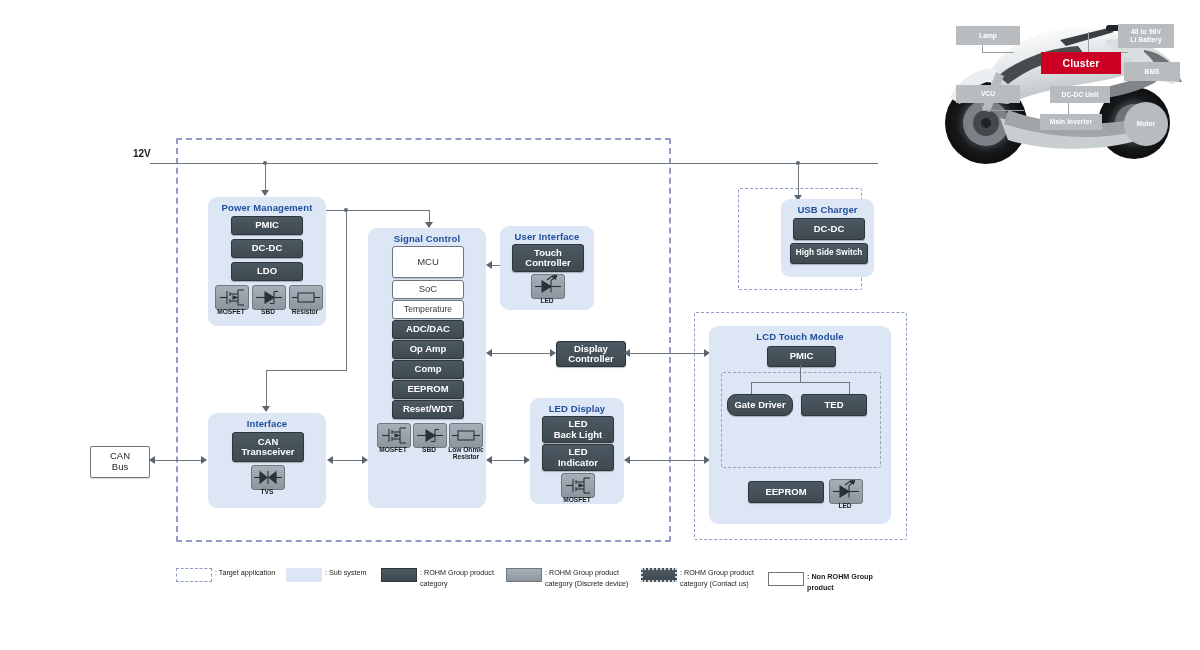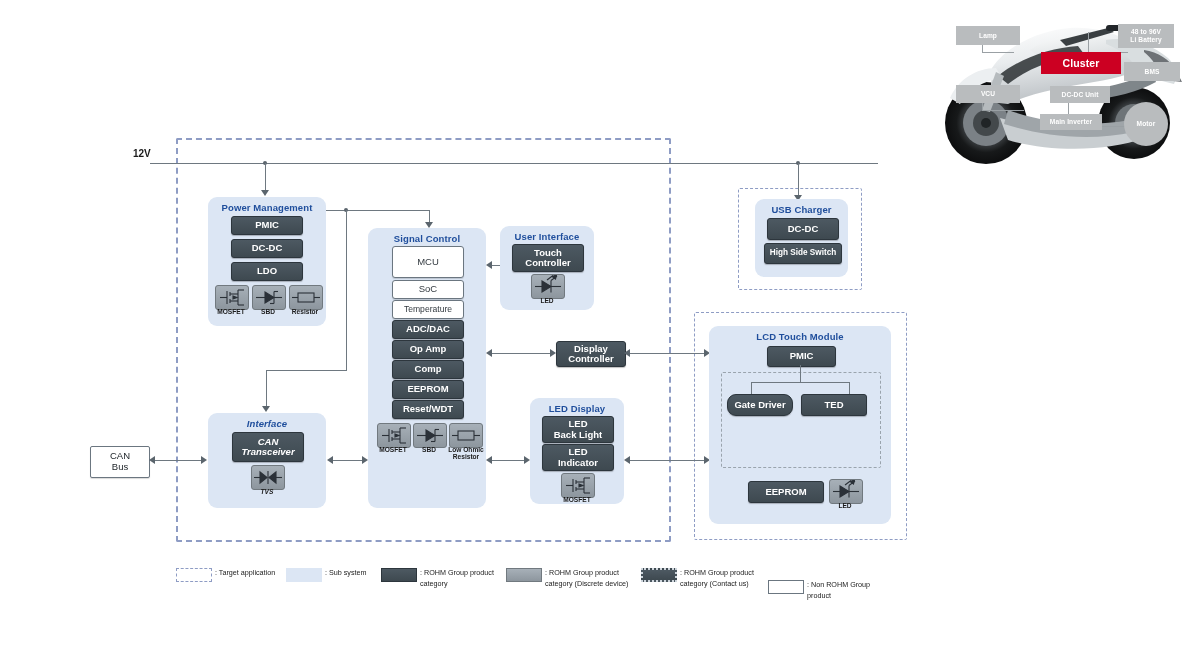--- a/index.html
+++ b/index.html
@@ -226,21 +226,21 @@
           <rect x="8" y="7" width="16" height="9"></rect>
           <line x1="24" y1="11.5" x2="30" y2="11.5"></line>
         </g>
       </svg>
     </div>
     <div class="disclabel" style="left:77px;top:219px;width:42px;">Low
 Ohmic
 Resistor</div>
   </div>
 
-  <div class="subsystem" style="left:208px;top:413px;width:118px;height:95px;font-style:italic;">
+  <div class="subsystem" style="left:208px;top:413px;width:118px;height:95px;">
     <div class="sstitle">Interface</div>
     <div class="chip" style="left:24px;top:19px;width:70px;height:28px;white-space:pre-line;">CAN
 Transceiver</div>
     <div class="disc" style="left:43px;top:52px;width:32px;height:23px;">
       <svg viewBox="0 0 32 23" width="32" height="23">
         <g stroke="#2b3138" stroke-width="1.1" fill="none">
           <line x1="2" y1="11.5" x2="8" y2="11.5"></line>
           <polygon points="8,6 8,17 15,11.5" fill="#2b3138"></polygon>
           <polygon points="24,6 24,17 17,11.5" fill="#2b3138"></polygon>
           <line x1="16" y1="5" x2="16" y2="18"></line>
@@ -321,21 +321,21 @@
         </g>
       </svg>
     </div>
     <div class="disclabel" style="left:27px;top:99px;width:40px;">MOSFET</div>
   </div>
 
   <div class="ln hln" style="left:630px;top:460px;width:78px;"></div>
   <div class="arw left" style="left:624px;top:456px;"></div>
   <div class="arw right" style="left:704px;top:456px;"></div>
 
-  <div class="subsystem" style="left:755px;top:199px;width:93px;height:78px;">
+  <div class="subsystem" style="left:781px;top:199px;width:93px;height:78px;">
     <div class="sstitle">USB Charger</div>
     <div class="chip" style="left:12px;top:19px;width:70px;height:20px;">DC-DC</div>
     <div class="chip" style="left:9px;top:44px;width:76px;height:19px;font-size:8.2px;">High Side Switch</div>
   </div>
 
   <div class="subsystem" style="left:709px;top:326px;width:182px;height:198px;">
     <div class="sstitle">LCD Touch Module</div>
     <div class="chip" style="left:58px;top:20px;width:67px;height:19px;">PMIC</div>
 
     <div class="dashbox grey" style="left:12px;top:46px;width:158px;height:94px;"></div>
@@ -386,21 +386,21 @@
   <div class="lgitem" style="left:330px;top:0px;">
     <div class="lgsw grey"></div>
     <div class="lgtx">: ROHM Group product
   category (Discrete device)</div>
   </div>
   <div class="lgitem" style="left:465px;top:0px;">
     <div class="lgsw contact"></div>
     <div class="lgtx">: ROHM Group product
   category (Contact us)</div>
   </div>
-  <div class="lgitem" style="left:592px;top:12px;">
+  <div class="lgitem" style="left:592px;top:4px;font-weight:bold;">
     <div class="lgsw white"></div>
     <div class="lgtx">: Non ROHM Group
   product</div>
   </div>
 </div>
 
 <div id="bike">
   
   <svg viewBox="0 0 256 172" width="256" height="172">
     <defs>

